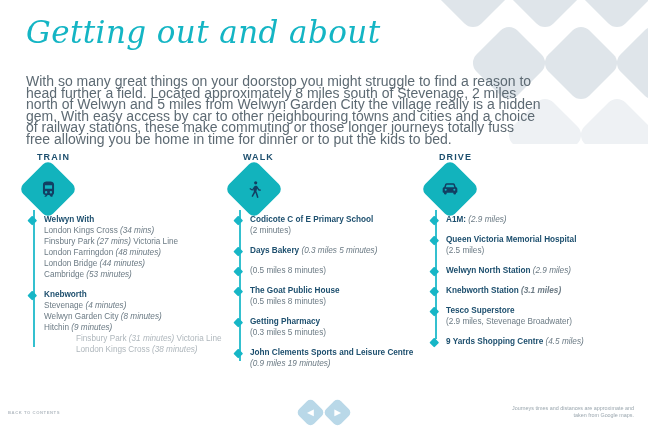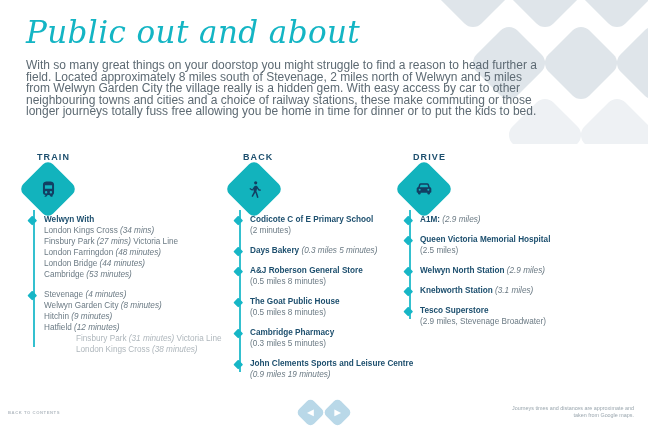--- a/index.html
+++ b/index.html
@@ -49,33 +49,33 @@
     font-size:31px;
     font-weight:400;
     color:#14b5c4;
     letter-spacing:0.4px;
     white-space:nowrap;
   }
 
   
   .intro{
     position:absolute;
-    left:26px;top:60px;
+    left:26px;top:76px;
     width:515px;
-    font-size:12px;
+    font-size:14px;
     line-height:11.6px;
     color:#5d6a73;
     font-weight:400;
   }
 
   
   .col{position:absolute;top:152px;}
   .col-train{left:26px;width:205px;}
   .col-walk{left:232px;width:190px;}
-  .col-drive{left:402px;width:215px;}
+  .col-drive{left:428px;width:215px;}
 
   .col-head{
     font-size:9px;
     font-weight:bold;
     letter-spacing:1.1px;
     color:#1d4f6e;
     margin-left:11px;
     margin-bottom:6px;
   }
 
@@ -185,21 +185,21 @@
     <div class="deco-dia" style="left:6px;top:8px;"></div>
     <div class="deco-dia" style="left:78px;top:8px;"></div>
     <div class="deco-dia" style="left:150px;top:8px;"></div>
     <div class="deco-dia" style="left:42px;top:80px;"></div>
     <div class="deco-dia" style="left:114px;top:80px;"></div>
     <div class="deco-dia" style="left:186px;top:80px;"></div>
     <div class="deco-soft" style="left:78px;top:152px;"></div>
     <div class="deco-soft" style="left:150px;top:152px;"></div>
   </div>
 
-  <div class="title">Public out and about</div>
+  <div class="title">Getting out and about</div>
 
   <div class="intro">With so many great things on your doorstop you might struggle to find a reason to head further a field. Located approximately 8 miles south of Stevenage, 2 miles north of Welwyn and 5 miles from Welwyn Garden City the village really is a hidden gem. With easy access by car to other neighbouring towns and cities and a choice of railway stations, these make commuting or those longer journeys totally fuss free allowing you be home in time for dinner or to put the kids to bed.</div>
 
   <div class="col col-train">
     <div class="col-head">TRAIN</div>
     <div class="mode-icon">
       <span class="glyph">
         <svg width="19" height="19" viewBox="0 0 24 24" fill="#123f63">
           <path d="M12 2C8 2 5 2.5 5 6v9.5A3.5 3.5 0 0 0 8.5 19L7 20.5v.5h2l2-2h2l2 2h2v-.5L17.5 19A3.5 3.5 0 0 0 19 15.5V6c0-3.5-3-4-7-4zM7.5 6.5h9V11h-9V6.5zM9 17a1.5 1.5 0 1 1 0-3 1.5 1.5 0 0 1 0 3zm6 0a1.5 1.5 0 1 1 0-3 1.5 1.5 0 0 1 0 3z"></path>
         </svg>
@@ -228,50 +228,47 @@
           <span class="it">(44 minutes)</span>
         </div>
         <div class="g-line">
           <span>Cambridge</span>
           <span class="it">(53 minutes)</span>
         </div>
       </div>
 
       <div class="group">
         <span class="bullet"></span>
+        <div class="g-title">Knebworth</div>
         <div class="g-line">
           <span>Stevenage</span>
           <span class="it">(4 minutes)</span>
         </div>
         <div class="g-line">
           <span>Welwyn Garden City</span>
           <span class="it">(8 minutes)</span>
         </div>
         <div class="g-line">
           <span>Hitchin</span>
           <span class="it">(9 minutes)</span>
-        </div>
-        <div class="g-line">
-          <span>Hatfield</span>
-          <span class="it">(12 minutes)</span>
         </div>
         <div class="g-line faded">
           <span>Finsbury Park</span>
           <span class="it">(31 minutes)</span><span> Victoria Line</span>
         </div>
         <div class="g-line faded">
           <span>London Kings Cross</span>
           <span class="it">(38 minutes)</span>
         </div>
       </div>
     </div>
   </div>
 
   <div class="col col-walk">
-    <div class="col-head">BACK</div>
+    <div class="col-head">WALK</div>
     <div class="mode-icon">
       <span class="glyph">
         <svg width="19" height="19" viewBox="0 0 24 24" fill="#123f63">
           <circle cx="13.5" cy="3.6" r="2"></circle>
           <path d="M13.8 7.2c-.9-.2-1.7.2-2.2.9L9.1 11.6 6.4 10l-.8 1.5 3.6 2.2 1.3-1.9.7 3.1-3 5.7 1.6.9 3.2-5.6 1.1 2.6 1.2 4.2 1.8-.5-1.3-4.6-1.4-3.3.9-3.5 1.6 2.4 2.7.6.4-1.7-2.1-.5-2-3.2c-.4-.6-1-1-1.6-1.2z"></path>
         </svg>
       </span>
     </div>
     <div class="timeline">
       <div class="tl-line"></div>
@@ -280,31 +277,30 @@
         <span class="bullet"></span>
         <div class="g-title">Codicote C of E Primary School</div>
         <div class="g-line it">(2 minutes)</div>
       </div>
       <div class="group">
         <span class="bullet"></span>
         <div class="g-title"><span>Days Bakery</span> <span class="g-line it" style="font-weight:normal;display:inline;">(0.3 miles 5 minutes)</span></div>
       </div>
       <div class="group">
         <span class="bullet"></span>
-        <div class="g-title">A&amp;J Roberson General Store</div>
         <div class="g-line it">(0.5 miles 8 minutes)</div>
       </div>
       <div class="group">
         <span class="bullet"></span>
         <div class="g-title">The Goat Public House</div>
         <div class="g-line it">(0.5 miles 8 minutes)</div>
       </div>
       <div class="group">
         <span class="bullet"></span>
-        <div class="g-title">Cambridge Pharmacy</div>
+        <div class="g-title">Getting Pharmacy</div>
         <div class="g-line it">(0.3 miles 5 minutes)</div>
       </div>
       <div class="group">
         <span class="bullet"></span>
         <div class="g-title"><span>John Clements Sports and Leisure Centre</span> <span class="g-line it" style="font-weight:normal;display:inline;">(0.9 miles 19 minutes)</span></div>
       </div>
     </div>
   </div>
 
   <div class="col col-drive">
@@ -327,26 +323,30 @@
         <span class="bullet"></span>
         <div class="g-title">Queen Victoria Memorial Hospital</div>
         <div class="g-line it">(2.5 miles)</div>
       </div>
       <div class="group">
         <span class="bullet"></span>
         <div class="g-title"><span>Welwyn North Station</span> <span class="g-line it" style="font-weight:normal;display:inline;">(2.9 miles)</span></div>
       </div>
       <div class="group">
         <span class="bullet"></span>
-        <div class="g-title"><span>Knebworth Station</span> <span class="g-line it" style="font-weight:normal;display:inline;">(3.1 miles)</span></div>
+        <div class="g-title"><span>Knebworth Station</span> <span class="g-line it" style="font-weight:bold;display:inline;">(3.1 miles)</span></div>
       </div>
       <div class="group">
         <span class="bullet"></span>
         <div class="g-title">Tesco Superstore</div>
         <div class="g-line it">(2.9 miles, Stevenage Broadwater)</div>
+      </div>
+      <div class="group">
+        <span class="bullet"></span>
+        <div class="g-title"><span>9 Yards Shopping Centre</span> <span class="g-line it" style="font-weight:normal;display:inline;">(4.5 miles)</span></div>
       </div>
     </div>
   </div>
 
   <div class="footer-left">BACK TO CONTENTS</div>
 
   <div class="nav">
     <div class="nav-btn">
       <span class="arw">◀</span>
     </div>

